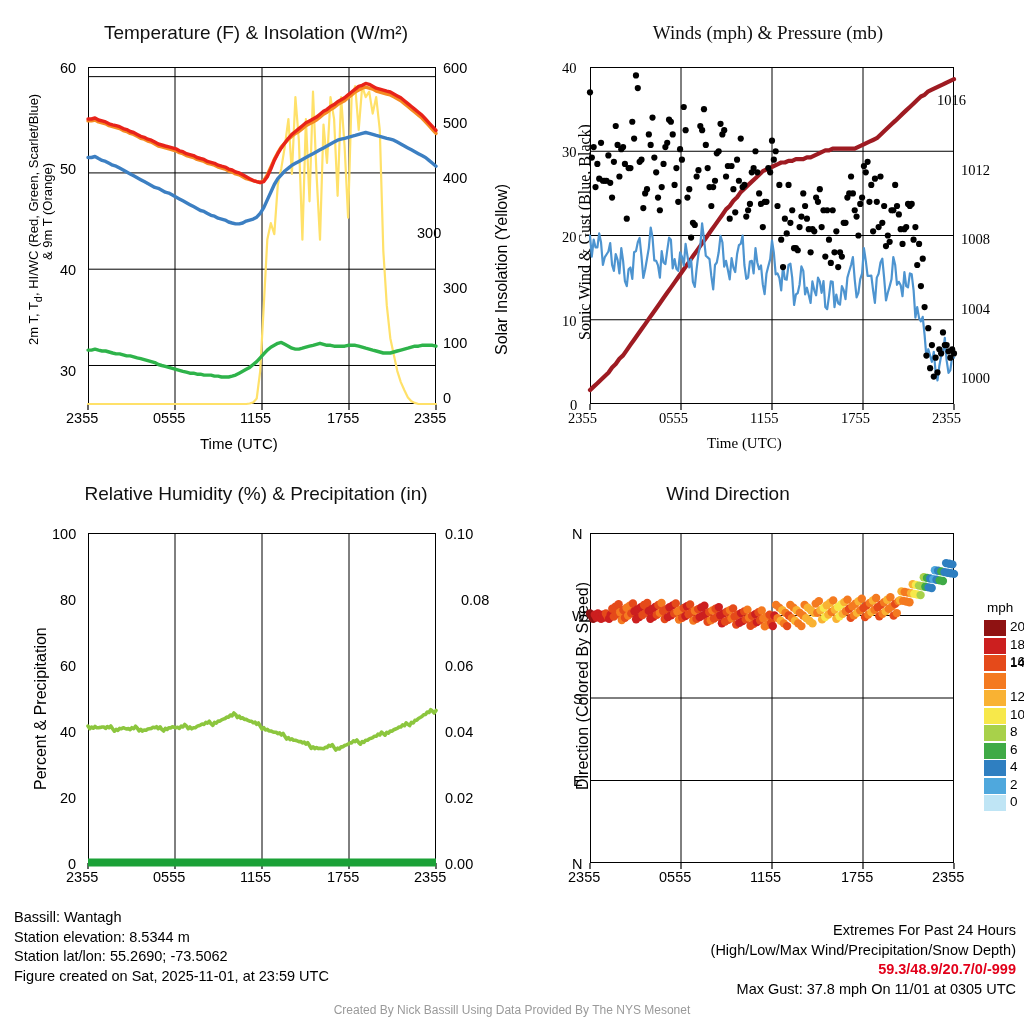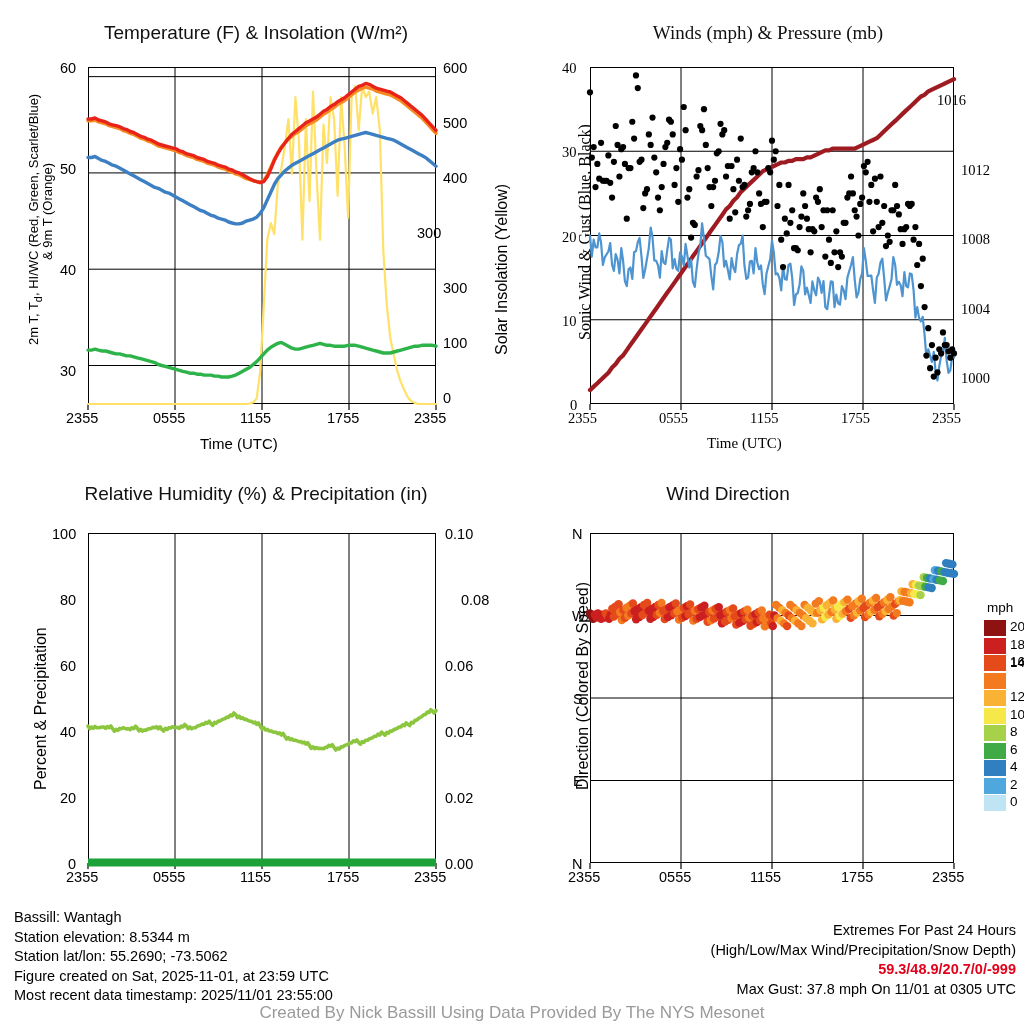--- a/index.html
+++ b/index.html
@@ -73,21 +73,21 @@
   }
   .extremes-values {
     color: #e2001a;
     font-weight: bold;
   }
   .credit {
     position: absolute;
     width: 100%;
     text-align: center;
     top: 1003px;
-    font-size: 17px;
+    font-size: 12px;
     color: #9a9a9a;
   }
   .legend-swatch {
     position: absolute;
     width: 22px;
     height: 16px;
   }
   .legend-text {
     position: absolute;
     font-size: 13.5px;
@@ -717,21 +717,20 @@
       <div class="legend-swatch" style="left: 472px; top: 335px; background: rgb(191, 229, 245);"></div>
       <div class="legend-text" style="left: 498px; top: 334px;">0</div>
     </div>
 </div>
 
 <div class="footer-left">
   <div>Bassill: Wantagh</div>
   <div>Station elevation: 8.5344 m</div>
   <div>Station lat/lon: 55.2690; -73.5062</div>
   <div>Figure created on Sat, 2025-11-01, at 23:59 UTC</div>
-  <div>Most recent data timestamp: 2025/11/01 23:55:00</div>
 </div>
 
 <div class="footer-right">
   <div>Extremes For Past 24 Hours</div>
   <div>(High/Low/Max Wind/Precipitation/Snow Depth)</div>
   <div class="extremes-values">59.3/48.9/20.7/0/-999</div>
   <div>Max Gust: 37.8 mph On 11/01 at 0305 UTC</div>
 </div>
 
 <div class="credit">Created By Nick Bassill Using Data Provided By The NYS Mesonet</div>

